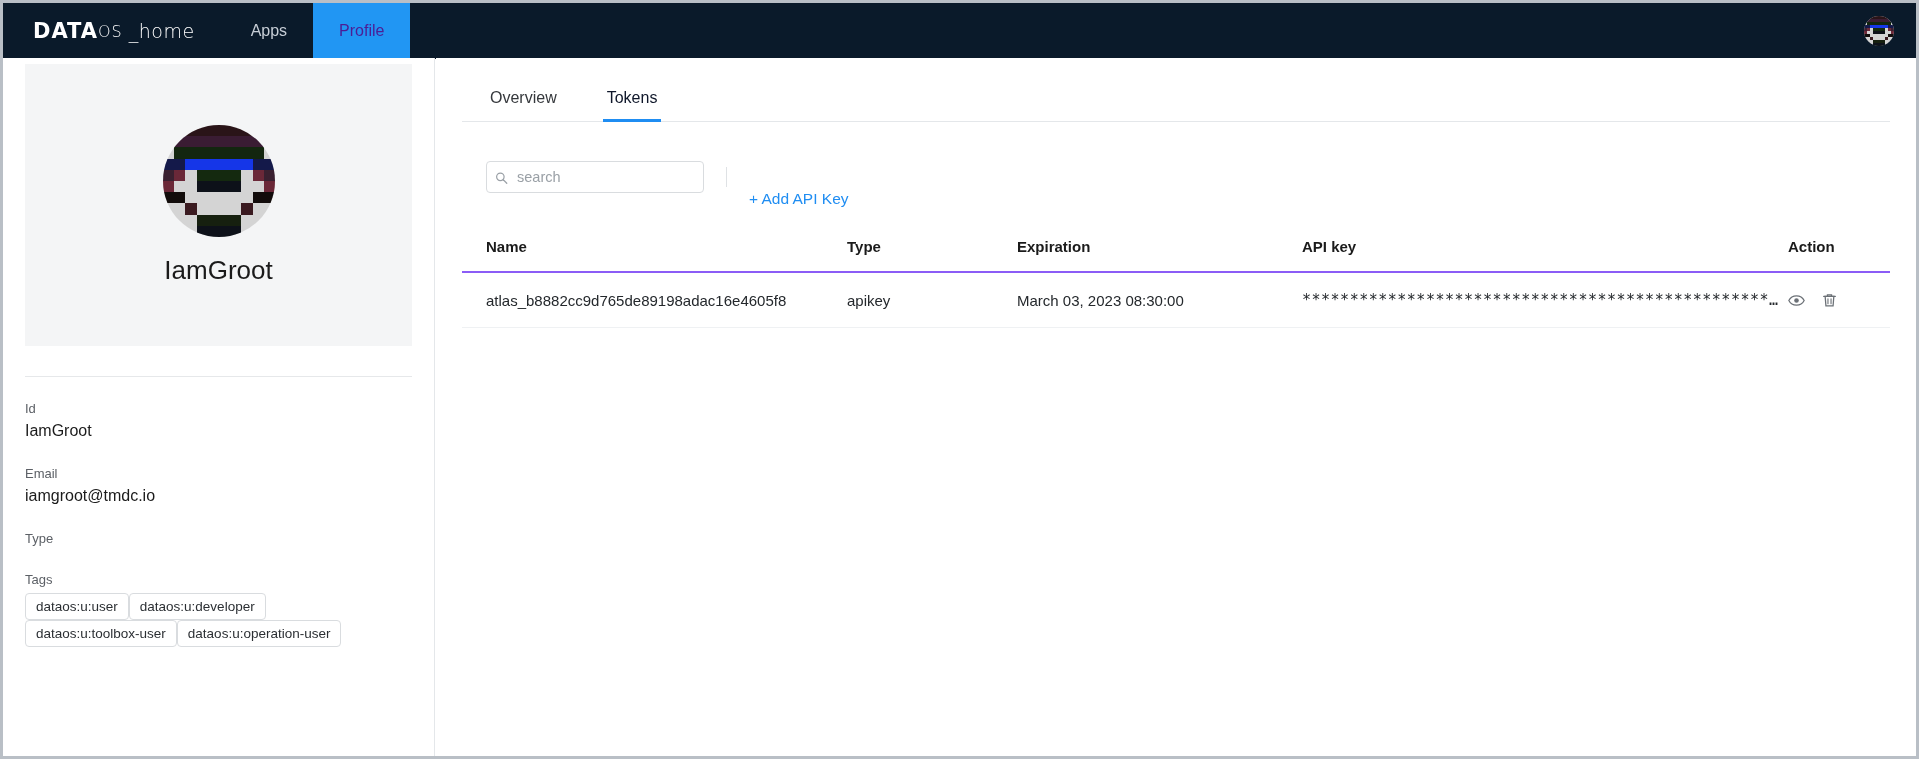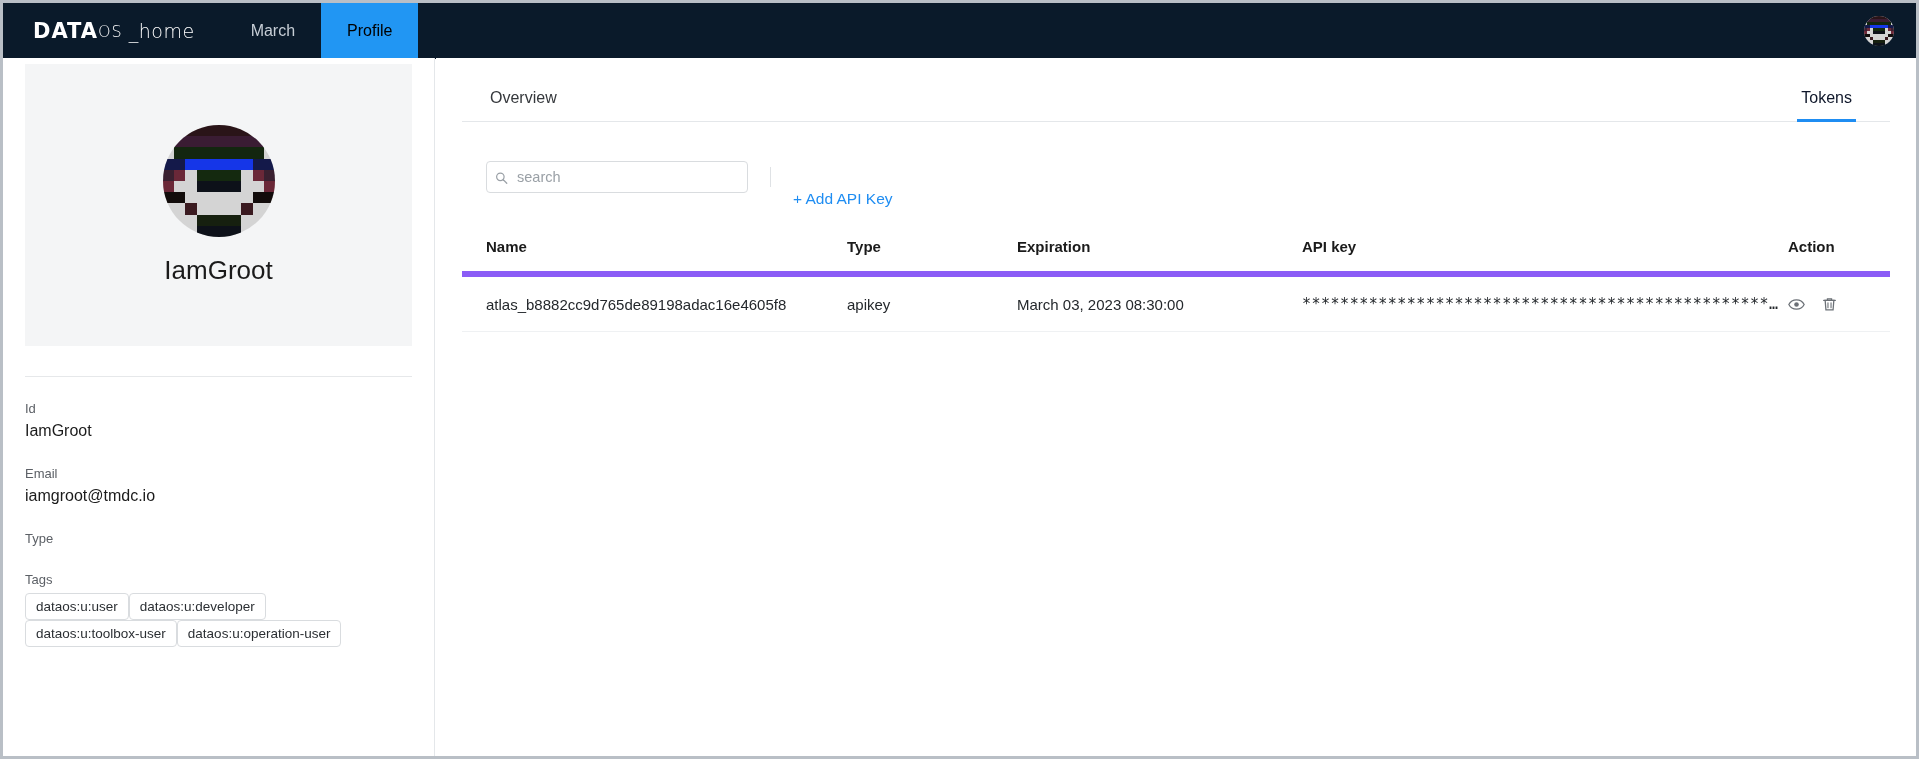--- a/index.html
+++ b/index.html
@@ -63,21 +63,21 @@
     align-items: center;
     justify-content: center;
     padding: 0 26px;
     font-size: 16px;
     color: #c7ced6;
     cursor: pointer;
     user-select: none;
   }
   .nav-item.active {
     background: #2196f3;
-    color: #000000;
+    color: #4c1d95;
   }
   .navbar-spacer { flex: 1; }
   .avatar-nav {
     display: flex;
     align-items: center;
     padding-right: 22px;
   }
   .avatar-img {
     width: 30px; height: 30px;
     border-radius: 50%;
@@ -151,24 +151,23 @@
     position: absolute;
     top: 55px;
     left: 433px;
     right: 0;
     bottom: 0;
     background: #ffffff;
     padding: 22px 26px 0 26px;
   }
   .tabs {
     display: flex;
-    gap: 0;
+    gap: 8px;
     border-bottom: 1px solid #e4e7ea;
     padding-left: 24px;
-    justify-content: space-between;
   }
   .tab {
     font-size: 16px;
     color: #35383c;
     padding: 8px 4px 12px 4px;
     margin-right: 34px;
     cursor: pointer;
     border-bottom: 3px solid transparent;
     position: relative;
     top: 1px;
@@ -180,21 +179,21 @@
   }
 
   .toolbar {
     display: flex;
     align-items: center;
     padding: 24px 0 0 24px;
     gap: 0;
   }
   .search-box {
     position: relative;
-    width: 262px;
+    width: 218px;
     height: 32px;
   }
   .search-box input {
     width: 100%;
     height: 100%;
     border: 1px solid #d9dcdf;
     border-radius: 4px;
     padding: 0 10px 0 30px;
     font-size: 14.5px;
     color: #35383c;
@@ -234,21 +233,21 @@
     border-collapse: collapse;
     margin-top: 22px;
     table-layout: fixed;
   }
   table.tokens th {
     text-align: left;
     font-size: 15px;
     font-weight: bold;
     color: #1b1b1b;
     padding: 8px 0 16px 0;
-    border-bottom: 6px solid #8b5cf6;
+    border-bottom: 2px solid #8b5cf6;
   }
   table.tokens td {
     font-size: 15px;
     color: #24282c;
     padding: 18px 0 18px 0;
     border-bottom: 1px solid #eff1f3;
     vertical-align: middle;
     overflow: hidden;
     white-space: nowrap;
     text-overflow: ellipsis;
@@ -280,21 +279,21 @@
 <body>
 
 <div id="app">
 
   <div class="navbar">
     <div class="brand">
       <span class="brand-data">DATA</span>
         <span class="brand-os">OS</span>
         <span class="brand-home">_home</span>
     </div>
-    <div class="nav-item">March</div>
+    <div class="nav-item">Apps</div>
     <div class="nav-item active">Profile</div>
     <div class="navbar-spacer"></div>
     <div class="avatar-nav">
       <span class="avatar-img">
         <svg width="30" height="30" viewBox="0 0 10 10" shape-rendering="crispEdges">
           <rect width="10" height="10" fill="#d4d4d4"></rect>
           <rect x="2" y="0" width="6" height="1" fill="#2a1418"></rect>
           <rect x="1" y="1" width="8" height="1" fill="#3a1c33"></rect>
           <rect x="1" y="2" width="2" height="1" fill="#13260f"></rect>
           <rect x="3" y="2" width="4" height="1" fill="#13260f"></rect>

